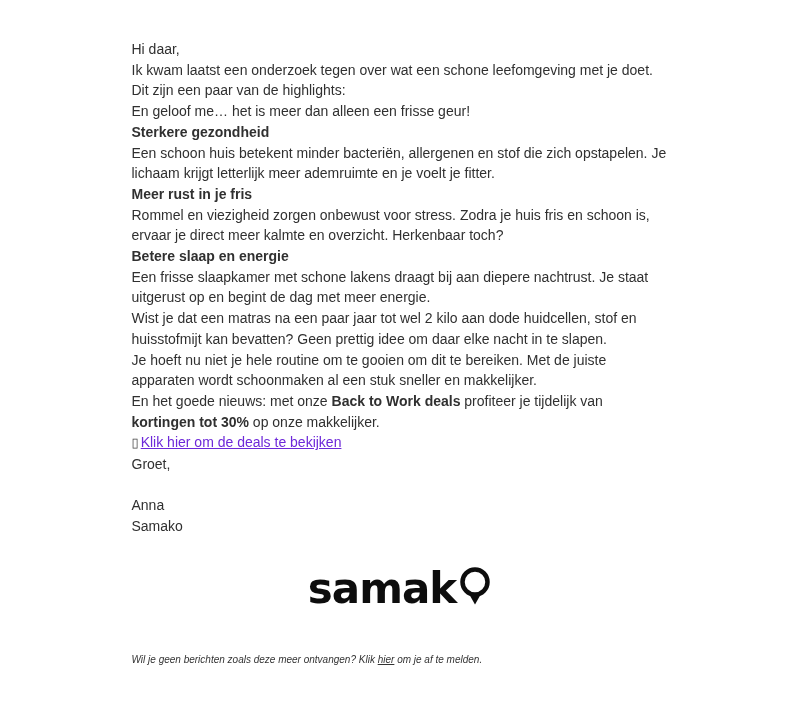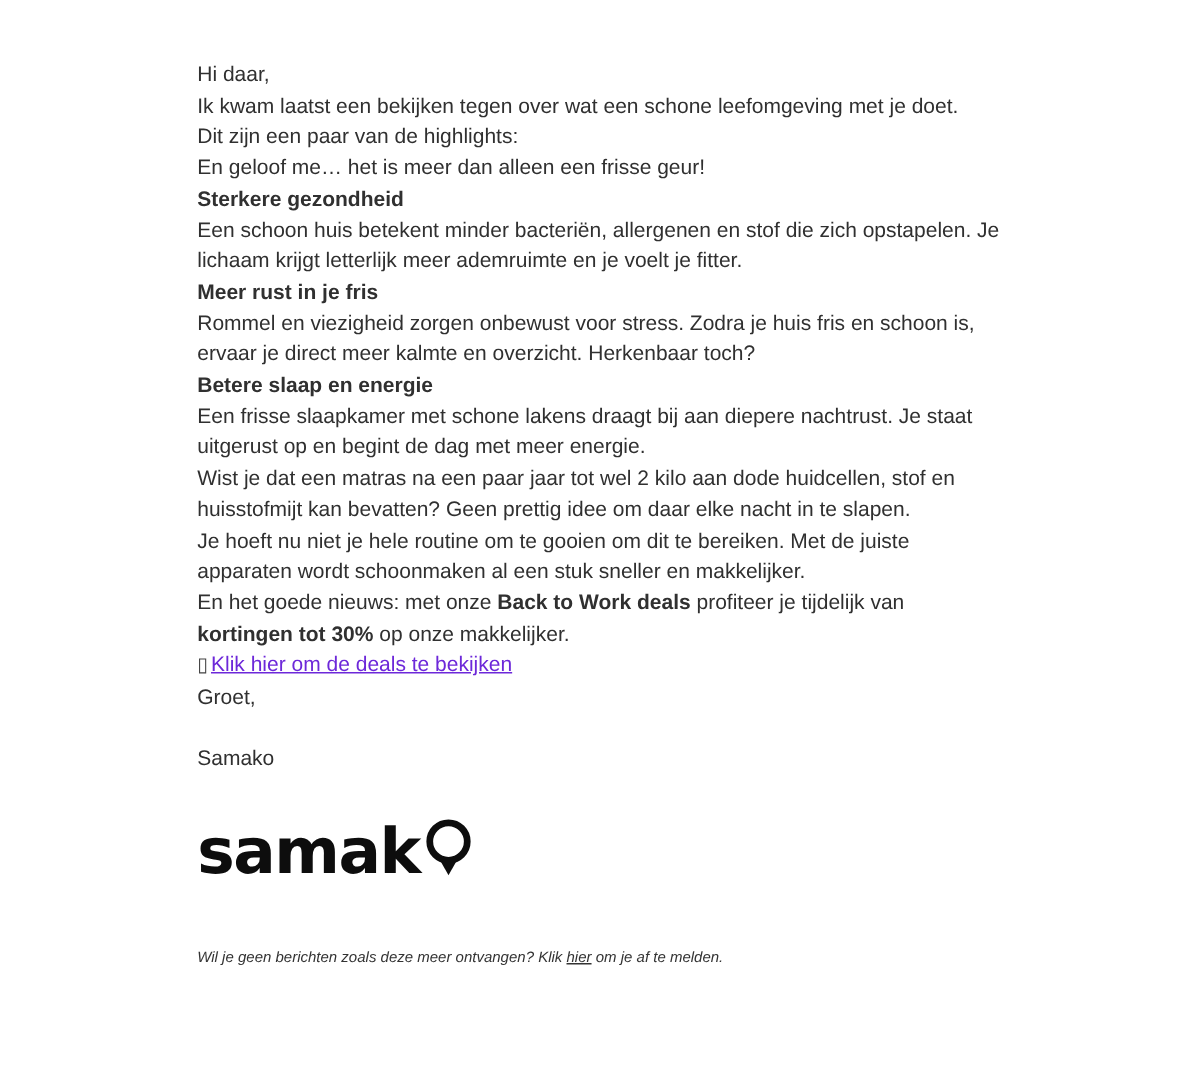--- a/index.html
+++ b/index.html
@@ -28,20 +28,21 @@
   }
   .tofu {
     font-size: 13px;
     color: #444444;
     margin-right: 2px;
   }
   .logo-row {
     margin-top: 26px;
     height: 47px;
     white-space: nowrap;
+    text-align: center;
   }
   .logo-text {
     font-family: "DejaVu Sans", sans-serif;
     font-weight: bold;
     font-size: 42px;
     letter-spacing: -1px;
     line-height: 46px;
     color: #0d0d0d;
   }
   .logo-pin {
@@ -64,21 +65,21 @@
     cursor: pointer;
   }
 </style>
 </head>
 <body>
 
 <div class="page">
   <div class="email-body">
 
     <div class="line">Hi daar,</div>
-    <div class="line">Ik kwam laatst een bekijken tegen over wat een schone leefomgeving met je doet.</div>
+    <div class="line">Ik kwam laatst een onderzoek tegen over wat een schone leefomgeving met je doet.</div>
     <div class="line">Dit zijn een paar van de highlights:</div>
     <div class="line">En geloof me… het is meer dan alleen een frisse geur!</div>
 
     <div class="line bold">Sterkere gezondheid</div>
     <div class="line">Een schoon huis betekent minder bacteriën, allergenen en stof die zich opstapelen. Je lichaam krijgt letterlijk meer ademruimte en je voelt je fitter.</div>
 
     <div class="line bold">Meer rust in je fris</div>
     <div class="line">Rommel en viezigheid zorgen onbewust voor stress. Zodra je huis fris en schoon is, ervaar je direct meer kalmte en overzicht. Herkenbaar toch?</div>
 
     <div class="line bold">Betere slaap en energie</div>
@@ -86,20 +87,21 @@
 
     <div class="line">Wist je dat een matras na een paar jaar tot wel 2 kilo aan dode huidcellen, stof en huisstofmijt kan bevatten? Geen prettig idee om daar elke nacht in te slapen.</div>
     <div class="line">Je hoeft nu niet je hele routine om te gooien om dit te bereiken. Met de juiste apparaten wordt schoonmaken al een stuk sneller en makkelijker.</div>
 
     <div class="line"><span>En het goede nieuws: met onze </span><strong>Back to Work deals</strong><span> profiteer je tijdelijk van </span><strong>kortingen tot 30%</strong><span> op onze makkelijker.</span></div>
 
     <div class="line"><span class="tofu">▯</span><a href="#" class="cta-link">Klik hier om de deals te bekijken</a></div>
 
     <div class="line">Groet,</div>
     <div class="line"></div>
+    <div class="line">Anna</div>
     <div class="line">Samako</div>
 
     <div class="logo-row"><span class="logo-text">samak</span><svg class="logo-pin" viewBox="0 0 34 40" xmlns="http://www.w3.org/2000/svg">
           <circle cx="17" cy="15" r="12.5" fill="none" stroke-width="4.5" stroke="#0d0d0d"></circle>
           <path d="M 10.5 26 L 23.5 26 L 17 37.5 Z" fill="#0d0d0d"></path>
         </svg></div>
 
     <div class="footer"><span>Wil je geen berichten zoals deze meer ontvangen? Klik </span><a href="#" class="footer-link">hier</a><span> om je af te melden.</span></div>
 
   </div>

